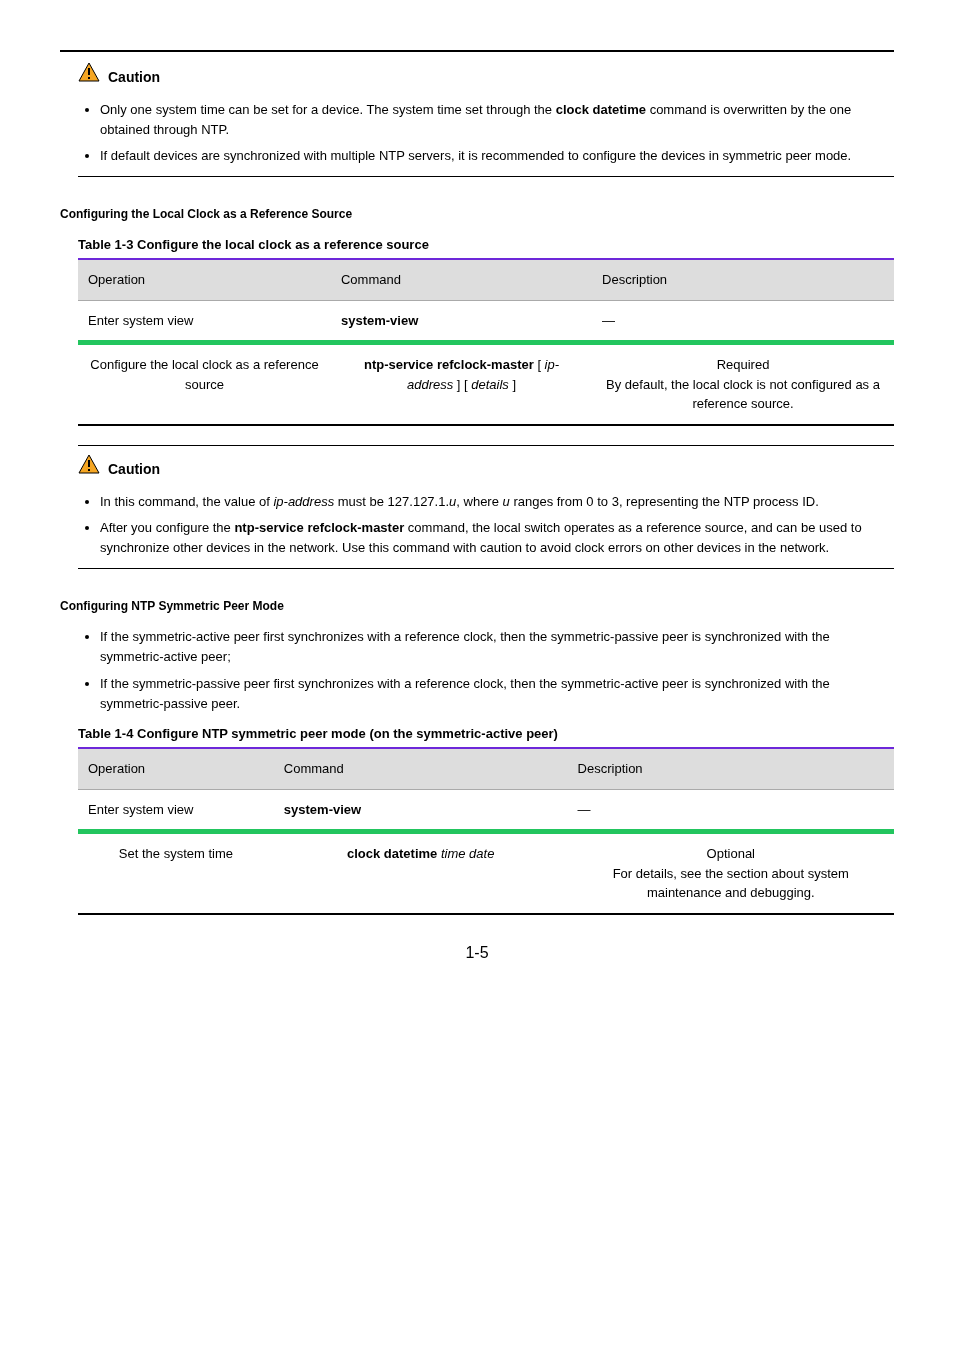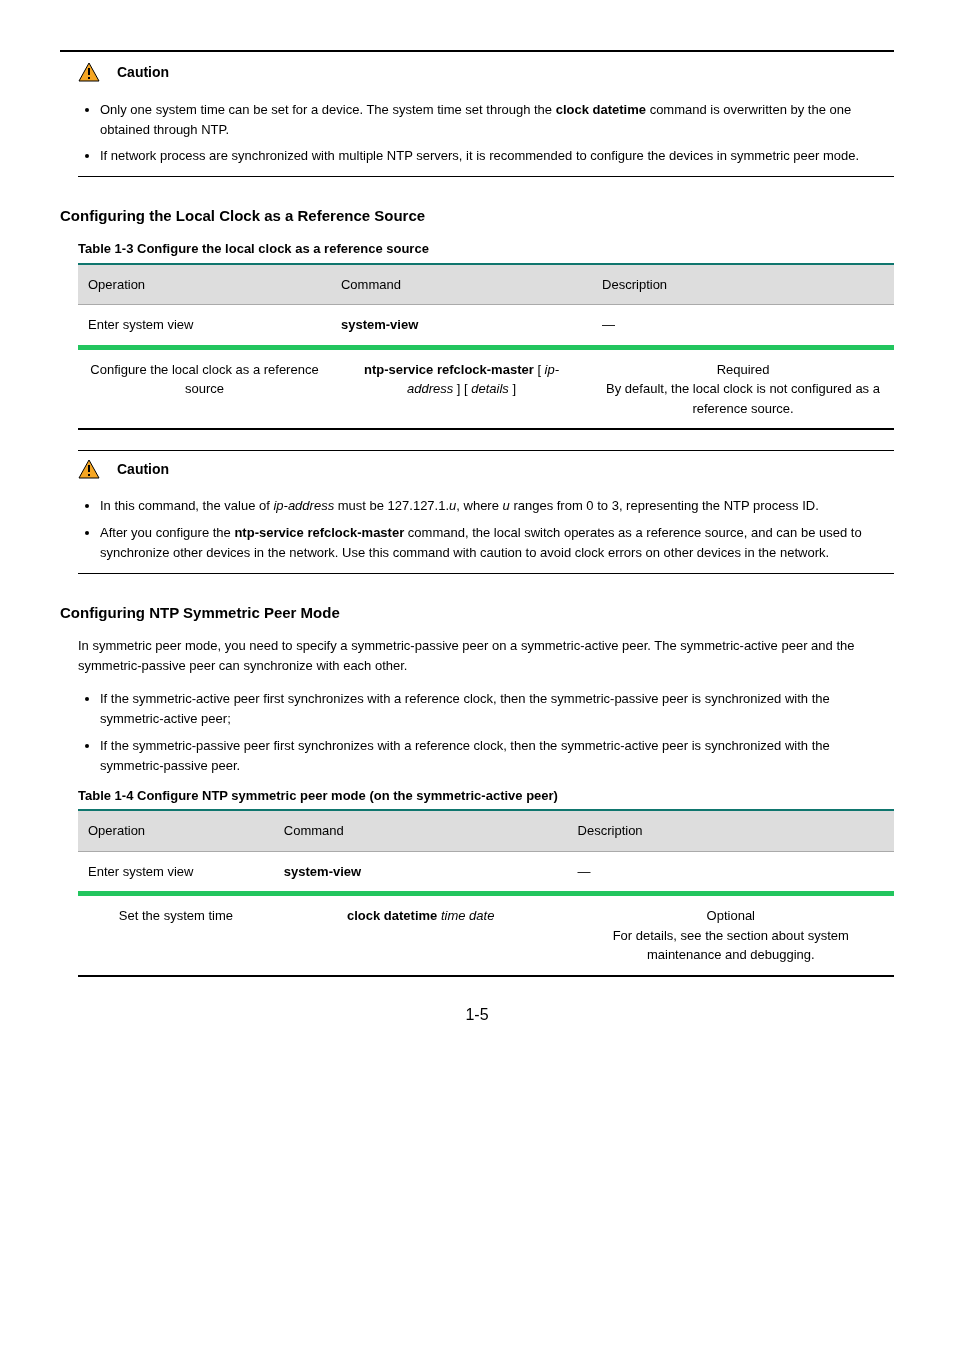--- a/index.html
+++ b/index.html
@@ -9,39 +9,39 @@
     color: #000;
     width: 954px;
     padding: 40px 60px 40px 60px;
     font-size: 13px;
     line-height: 1.5;
   }
   .hr-heavy { border: none; border-top: 2px solid #000; margin: 10px 0; }
   .hr-thin { border: none; border-top: 1px solid #000; }
   .callout-header {
     display: flex;
-    align-items: flex-start;
-    gap: 17px;
+    align-items: flex-end;
+    gap: 8px;
     margin: 8px 0 12px 0;
   }
   .callout-header .label { font-weight: bold; font-size: 14px; }
   ul.bullets { list-style: disc; padding-left: 22px; margin: 6px 0 10px 0; }
   ul.bullets li { margin: 6px 0; font-size: 13px; line-height: 1.55; }
-  h2.section-heading { font-size: 15px; font-weight: bold; margin: 28px 0 12px 0; }
+  h2.section-heading { font-size: 12px; font-weight: bold; margin: 28px 0 12px 0; }
   p.intro { margin: 10px 0 14px 0; font-size: 13px; }
   p.table-caption { font-weight: bold; font-size: 13px; margin: 6px 0 4px 0; }
   table.tbl { width: 100%; border-collapse: collapse; font-size: 13px; }
   table.tbl thead th {
     background: #ddd;
     text-align: left;
     font-weight: normal;
     padding: 10px 10px;
     border-bottom: 1px solid #aaa;
   }
-  table.tbl thead tr { border-top: 2px solid #0f766e; }
+  table.tbl thead tr { border-top: 2px solid #6d28d9; }
   table.tbl tbody td {
     padding: 10px 10px;
     border-bottom: 5px solid #22c55e;
     vertical-align: top;
   }
   table.tbl tbody tr:last-child td { border-bottom: 2px solid #000; text-align: center; }
   .indent-blk { margin-left: 18px; }
   .page-num { text-align: center; margin-top: 26px; font-size: 16px; }
 </style>
 </head>
@@ -59,21 +59,21 @@
       <svg width="22" height="20" viewBox="0 0 22 20">
         <polygon points="11,1 21,19 1,19" fill="#f5a623" stroke="#000" stroke-width="1"></polygon>
         <rect x="10" y="6" width="2" height="7" fill="#000"></rect>
         <rect x="10" y="15" width="2" height="2" fill="#000"></rect>
       </svg>
     </span>
     <span class="label">Caution</span>
   </div>
   <ul class="bullets">
     <li>Only one system time can be set for a device. The system time set through the <b>clock datetime</b> command is overwritten by the one obtained through NTP.</li>
-    <li>If network process are synchronized with multiple NTP servers, it is recommended to configure the devices in symmetric peer mode.</li>
+    <li>If default devices are synchronized with multiple NTP servers, it is recommended to configure the devices in symmetric peer mode.</li>
   </ul>
 </div>
 <hr class="hr-thin" style="margin-left:18px;">
 
 
 <h2 class="section-heading">Configuring the Local Clock as a Reference Source</h2>
 <div class="indent-blk">
   <p class="table-caption">Table 1-3 Configure the local clock as a reference source</p>
   <table class="tbl">
     <thead>
@@ -115,21 +115,20 @@
   <ul class="bullets">
     <li>In this command, the value of <i>ip-address</i> must be 127.127.1.<i>u</i>, where <i>u</i> ranges from 0 to 3, representing the NTP process ID.</li>
     <li>After you configure the <b>ntp-service refclock-master</b> command, the local switch operates as a reference source, and can be used to synchronize other devices in the network. Use this command with caution to avoid clock errors on other devices in the network.</li>
   </ul>
 </div>
 <hr class="hr-thin" style="margin-left:18px;">
 
 
 <h2 class="section-heading">Configuring NTP Symmetric Peer Mode</h2>
 <div class="indent-blk">
-  <p class="intro">In symmetric peer mode, you need to specify a symmetric-passive peer on a symmetric-active peer. The symmetric-active peer and the symmetric-passive peer can synchronize with each other.</p>
   <ul class="bullets">
     <li>If the symmetric-active peer first synchronizes with a reference clock, then the symmetric-passive peer is synchronized with the symmetric-active peer;</li>
     <li>If the symmetric-passive peer first synchronizes with a reference clock, then the symmetric-active peer is synchronized with the symmetric-passive peer.</li>
   </ul>
   <p class="table-caption">Table 1-4 Configure NTP symmetric peer mode (on the symmetric-active peer)</p>
   <table class="tbl">
     <thead>
       <tr>
         <th style="width:24%;">Operation</th>
         <th style="width:36%;">Command</th>

